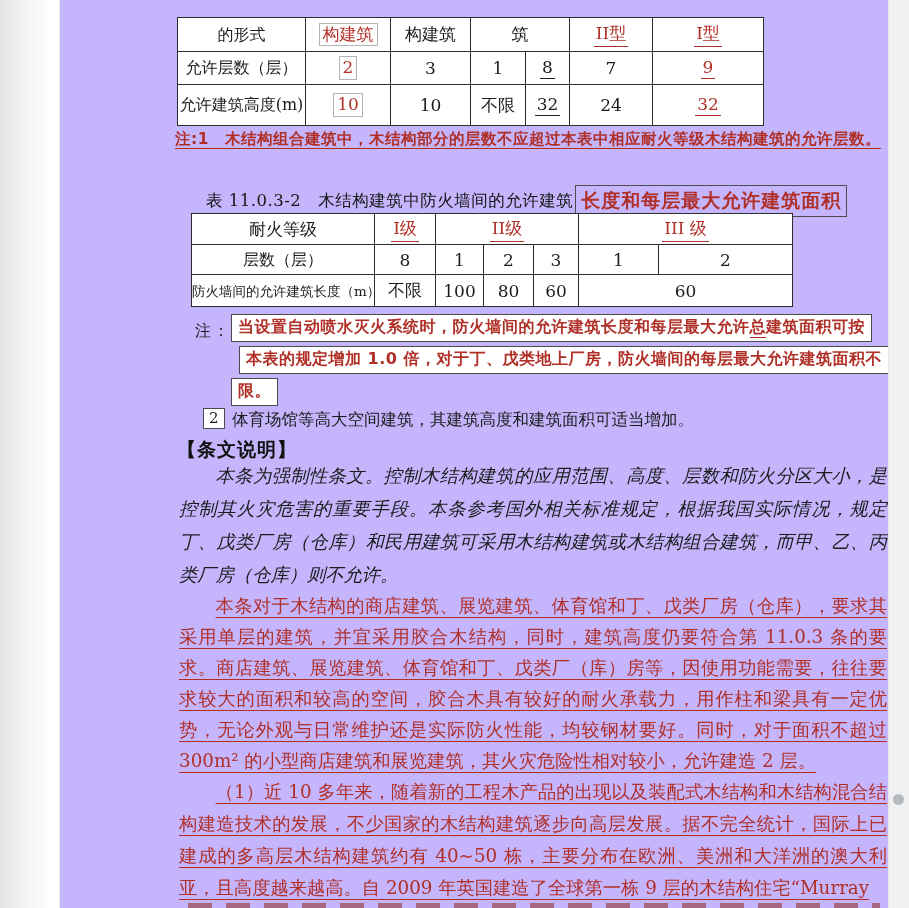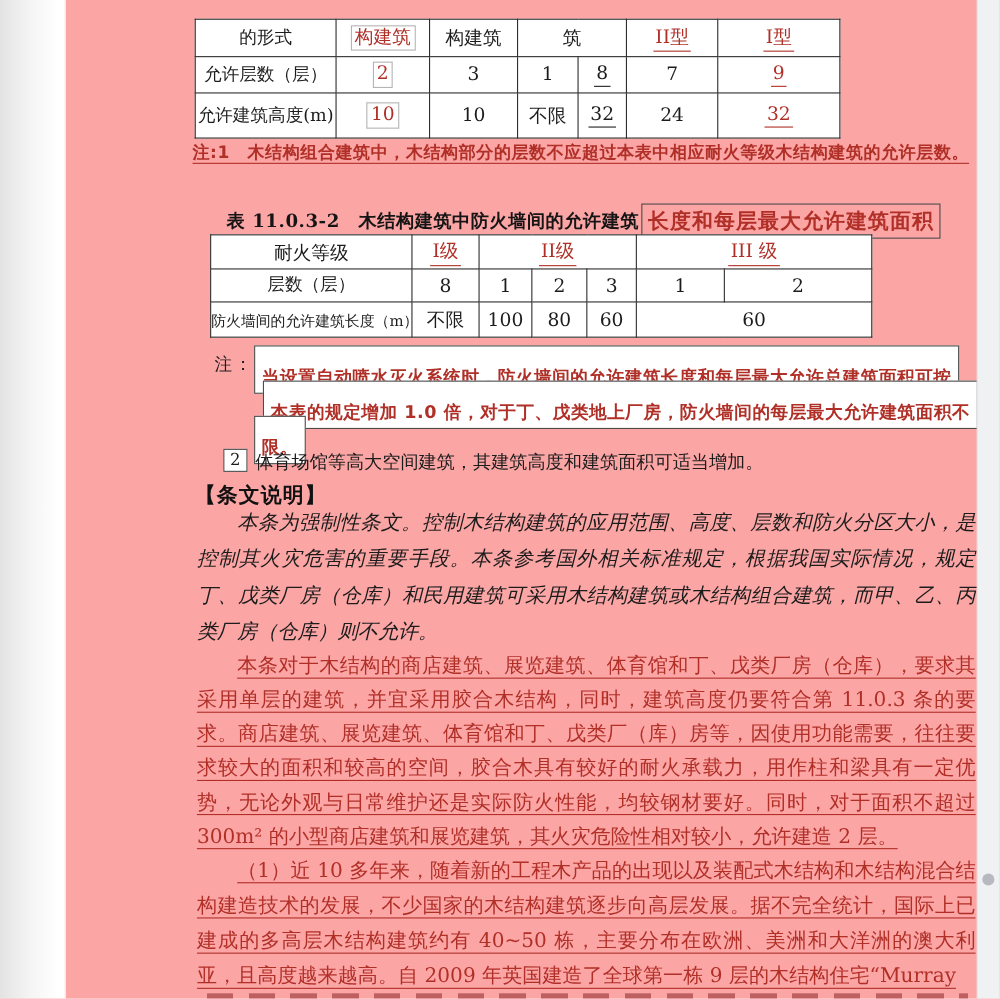--- a/index.html
+++ b/index.html
@@ -1,17 +1,17 @@
 <!DOCTYPE html>
 <html><head>
 <meta charset="utf-8">
 <style>
   html,body{margin:0;padding:0;background:#fff;}
   #page{
-    position:relative;width:909px;height:908px;overflow:hidden;background:#fca5a5;
+    position:relative;width:909px;height:908px;overflow:hidden;background:#c4b5fd;
     font-family:"DejaVu Serif","Liberation Serif",serif;color:#1c1c1c;
   }
   
   .left-shadow{position:absolute;left:0;top:0;width:59px;height:908px;
     background:linear-gradient(90deg,#e3e3e3 0%,#f4f4f4 45%,#ffffff 90%);
     border-right:1px solid #ececec;}
   .scroll-track{position:absolute;right:0;top:0;width:20px;height:908px;
     background:#f0f1f2;border-left:1px solid #e3e3e3;}
   .scroll-thumb{position:absolute;right:5px;top:794px;width:11px;height:11px;
     border-radius:50%;background:#b6b9c0;}
@@ -26,27 +26,27 @@
   .red{color:#b03028;}
   .boxed-light{display:inline-block;border:1px solid #b4b4b4;padding:0 3px;line-height:1.25;}
   .u-black{display:inline-block;border-bottom:1.5px solid #222;padding:0 2px 1px 2px;}
   .u-red{display:inline-block;border-bottom:1.5px solid #b03028;padding:0 2px 1px 2px;color:#b03028;}
   
   .rev-note{position:absolute;font-family:"DejaVu Sans","Liberation Sans",sans-serif;
     font-weight:600;font-size:15.5px;color:#b03028;text-decoration:underline;
     text-decoration-color:#b03028;text-underline-offset:4px;letter-spacing:.5px;white-space:nowrap;}
   
   .caption{position:absolute;left:206px;top:185px;display:flex;align-items:center;}
-  .caption-black{font-weight:bold;font-size:16.5px;color:#151515;letter-spacing:.5px;}
+  .caption-black{font-weight:normal;font-size:16.5px;color:#151515;letter-spacing:.5px;}
   .caption-red-box{margin-left:2px;border:1.5px solid #4c4c4c;padding:2px 5px;
     font-family:"DejaVu Sans","Liberation Sans",sans-serif;font-weight:600;
     font-size:19px;color:#b03028;letter-spacing:1px;white-space:nowrap;}
   
   .n2-label{position:absolute;left:195px;top:321px;font-size:16px;color:#1c1c1c;letter-spacing:2px;}
-  .note-box{position:absolute;border:1.4px solid #4c4c4c;padding:18px 6px 3px 6px;
+  .note-box{position:absolute;border:1.4px solid #4c4c4c;padding:2px 6px 3px 6px;
     font-family:"DejaVu Sans","Liberation Sans",sans-serif;font-weight:600;
     font-size:16px;color:#b03028;letter-spacing:.5px;white-space:nowrap;background:#fff;}
   .note-box .ins-u{border-bottom:1.5px solid #b03028;padding-bottom:1px;}
   .plain-note-num{position:absolute;left:203px;top:408px;border:1.2px solid #4c4c4c;
     padding:0 5px 1px 5px;font-size:15px;color:#1c1c1c;background:#fff;}
   .plain-note-text{position:absolute;left:232px;top:409px;font-size:16.5px;color:#1c1c1c;white-space:nowrap;}
   
   .exp-heading{position:absolute;left:177px;top:437px;font-weight:bold;font-size:19px;color:#111;letter-spacing:1px;}
   .para{position:absolute;left:179px;width:708px;text-align:justify;text-indent:2em;
     font-size:18.3px;}

